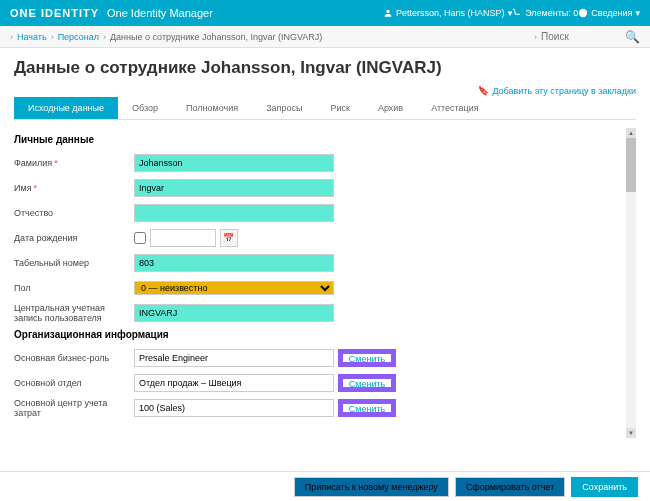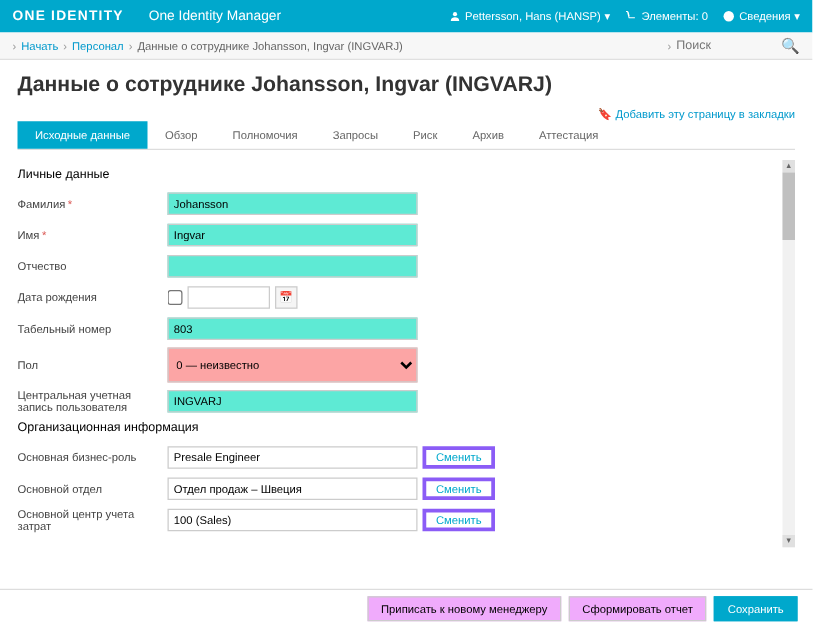--- a/index.html
+++ b/index.html
@@ -1,54 +1,54 @@
 <!DOCTYPE html>
 <html><head>
 <meta charset="utf-8">
 <style>
 *{box-sizing:border-box;margin:0;padding:0;font-family:Arial,sans-serif}
 body{width:650px;height:501px;overflow:hidden;font-size:10px;background:#fff}
 .header{background:#00a8cc;color:#fff;height:26px;display:flex;align-items:center;padding:0 10px;justify-content:space-between}
-.logo{display:flex;align-items:center;gap:20px}
+.logo{display:flex;align-items:center;gap:8px}
 .logo-icon{font-weight:bold;font-size:11px;letter-spacing:1px}
 .app-name{font-size:11px}
-.header-right{display:flex;align-items:flex-start;gap:12px;font-size:9px}
+.header-right{display:flex;align-items:flex-start;font-size:9px}
 .hr-item{display:flex;align-items:center;gap:3px;cursor:pointer}
 .breadcrumb-bar{background:#f7f7f7;height:22px;display:flex;align-items:center;padding:0 10px;justify-content:space-between;border-bottom:1px solid #e0e0e0}
 .breadcrumb{display:flex;align-items:center;gap:4px;font-size:9px;color:#0099cc}
 .breadcrumb span.sep{color:#999}
 .breadcrumb span.current{color:#666}
 .search-box{display:flex;align-items:center;gap:4px;font-size:9px;color:#999}
 .search-box input{border:none;background:transparent;width:80px;font-size:10px}
 .search-icon{color:#00a8cc;font-size:12px}
 .content{padding:10px 14px}
 .page-title{font-size:17px;font-weight:bold;color:#333;margin-bottom:8px}
 .bookmark{text-align:right;color:#0099cc;font-size:9px;cursor:pointer;margin-bottom:1px}
 .tabs{display:flex;border-bottom:1px solid #ddd;margin-bottom:8px}
 .tab{padding:6px 14px;font-size:9px;color:#666;cursor:pointer}
 .tab.active{background:#00a8cc;color:#fff}
 .form-area{position:relative;height:310px;overflow-y:auto;padding-right:12px}
-.section-title{font-weight:normal;font-size:10px;margin:6px 0 8px}
+.section-title{font-weight:bold;font-size:10px;margin:6px 0 8px}
 .form-row{display:flex;align-items:center;margin-bottom:5px;min-height:20px}
 .form-label{width:120px;font-size:9px;color:#444;padding-right:6px}
 .req{color:#d9534f;margin-left:2px}
 .form-input{flex:0 0 200px;height:18px;border:1px solid #ccc;padding:0 4px;font-size:9px;background:#5eead4}
 .date-group{display:flex;align-items:center;gap:4px}
 .date-input{width:66px;height:18px;border:1px solid #ccc;padding:0 4px;font-size:9px}
 .cal-btn{width:18px;height:18px;border:1px solid #ccc;background:#f5f5f5;font-size:9px;cursor:pointer;display:flex;align-items:center;justify-content:center}
 .chk{width:12px;height:12px}
-.select{flex:0 0 200px;height:28px;border:1px solid #ccc;font-size:9px;background:#fca5a5;padding:0 2px}
-.change-btn{width:58px;height:18px;border:3px solid #8b5cf6;background:#fff;color:#00a8cc;font-size:9px;margin-left:4px;cursor:pointer}
+.select{flex:0 0 200px;height:14px;border:1px solid #ccc;font-size:9px;background:#eab308;padding:0 2px}
+.change-btn{width:58px;height:18px;border:5px solid #8b5cf6;background:#fff;color:#00a8cc;font-size:9px;margin-left:4px;cursor:pointer}
 .lookup-row{display:flex;align-items:center}
 .lookup-input{flex:0 0 200px;height:18px;border:1px solid #ccc;padding:0 4px;font-size:9px}
 .scroll-track{position:absolute;right:0;top:0;width:10px;height:100%;background:#f1f1f1}
 .scroll-thumb{position:absolute;right:0;top:0;width:10px;height:54px;background:#c0c0c0}
 .scroll-arrow{position:absolute;right:0;width:10px;height:10px;background:#e0e0e0;font-size:7px;text-align:center;line-height:10px;color:#666}
 .footer{position:absolute;bottom:0;left:0;right:0;height:30px;border-top:1px solid #ddd;background:#fff;display:flex;align-items:center;justify-content:flex-end;padding:0 12px;gap:6px}
-.footer-btn{height:20px;padding:0 10px;border:1px solid #ccc;background:#f0abfc;font-size:9px;cursor:pointer}
+.footer-btn{height:20px;padding:0 10px;border:1px solid #ccc;background:#0369a1;font-size:9px;cursor:pointer}
 .footer-btn.primary{background:#00a8cc;color:#fff;border-color:#00a8cc}
 svg{width:10px;height:10px;fill:currentColor}
 </style>
 </head>
 <body>
 
 <div class="header">
   <div class="logo">
     <span class="logo-icon">ONE IDENTITY</span>
     <span class="app-name">One Identity Manager</span>

